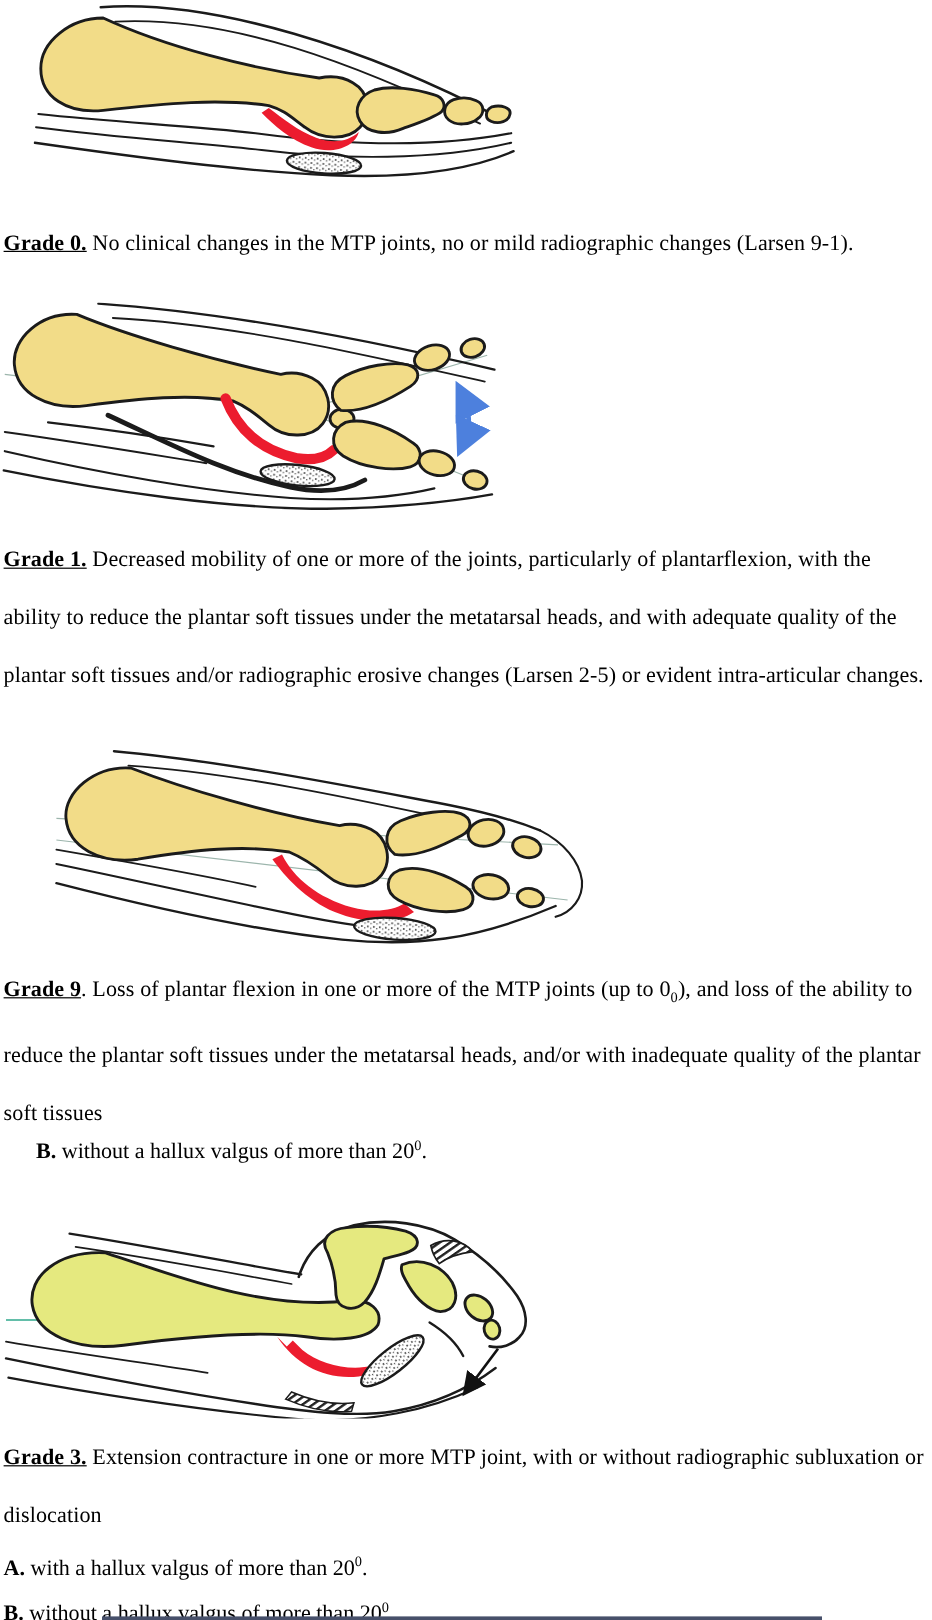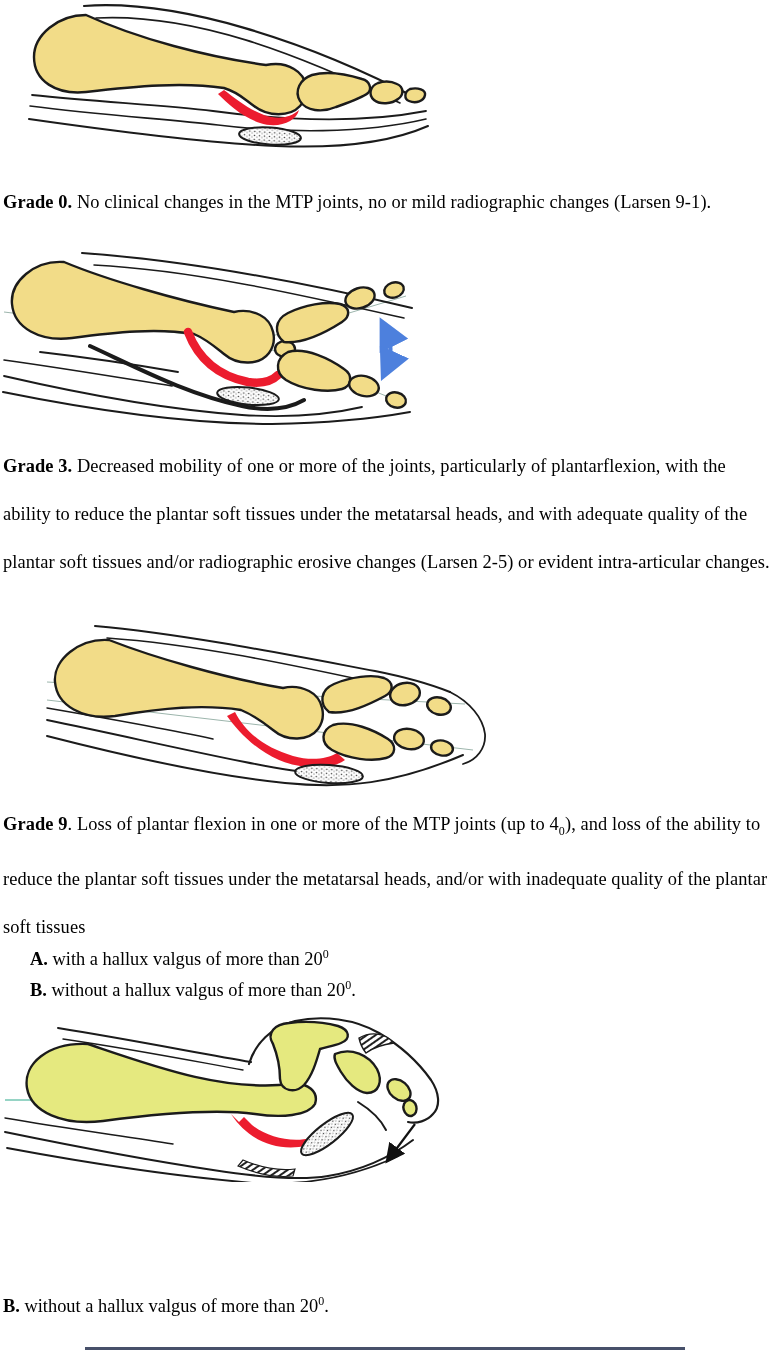--- a/index.html
+++ b/index.html
@@ -11,21 +11,21 @@
     font-family:"Liberation Serif","DejaVu Serif",serif;
     color:#000;
   }
   .fig{position:absolute;margin:0;padding:0;}
   .fig svg{display:block;}
   .cap{
     position:absolute;margin:0;
     font-size:18.4px;line-height:48px;
     letter-spacing:0.1px;
   }
-  .cap b{font-weight:bold;}
+  .cap b{font-weight:bold;text-decoration:underline;}
   .ab{position:absolute;margin:0;font-size:18.4px;}
   .ab .ln{white-space:nowrap;}
   .ab2 .ln{line-height:26px;}
   .ab3 .ln{line-height:32.5px;}
   sub.deg{font-size:12px;}
   sup.deg{font-size:12px;}
   
   .bone{fill:#f2dc88;stroke:#1b1b1b;stroke-width:2.4;stroke-linejoin:round;}
   .bone3{fill:#e5e97f;}
   .tissue{fill:none;stroke:#1b1b1b;stroke-linecap:round;}
@@ -96,21 +96,21 @@
       <ellipse class="bone" cx="358" cy="46" rx="15" ry="10" transform="rotate(-18 358 46)"></ellipse>
       <ellipse class="bone" cx="392" cy="38" rx="10" ry="7.5" transform="rotate(-18 392 38)"></ellipse>
       <path class="bone" d="M286,100 C274,106 272,120 284,128 C300,138 326,141 340,137 C350,134 351,123 342,117 C328,107 304,95 286,100 Z"></path>
       <ellipse class="bone" cx="362" cy="134" rx="15" ry="10" transform="rotate(14 362 134)"></ellipse>
       <ellipse class="bone" cx="394" cy="148" rx="10" ry="7.5" transform="rotate(14 394 148)"></ellipse>
       <ellipse cx="246" cy="144" rx="31" ry="8.5" fill="url(#dots)" stroke="#1b1b1b" stroke-width="2" transform="rotate(6 246 144)"></ellipse>
       <path d="M383,76 C390,90 390,105 384,118" fill="none" stroke="#4d80dd" stroke-width="4" marker-start="url(#arrow-blue)" marker-end="url(#arrow-blue)"></path>
     </svg>
   </figure>
 
-  <p class="cap" style="left:3px;top:442px;width:773px"><b>Grade 3.</b><span> Decreased mobility of one or more of the joints, particularly of plantarflexion, with the ability to reduce the plantar soft tissues under the metatarsal heads, and with adequate quality of the plantar soft tissues and/or radiographic erosive changes (Larsen 2-5) or evident intra-articular changes.</span></p>
+  <p class="cap" style="left:3px;top:442px;width:773px"><b>Grade 1.</b><span> Decreased mobility of one or more of the joints, particularly of plantarflexion, with the ability to reduce the plantar soft tissues under the metatarsal heads, and with adequate quality of the plantar soft tissues and/or radiographic erosive changes (Larsen 2-5) or evident intra-articular changes.</span></p>
 
   <figure class="fig" style="left:45px;top:624px;width:460px;height:170px" aria-label="Side-view drawing of MTP joint with loss of plantar flexion; enlarged red plantar soft tissue under the metatarsal head and thin axis lines through the bones">
     <svg viewBox="0 0 460 170" width="460" height="170">
       <path class="axis" d="M2,58 L420,80"></path>
       <path class="axis" d="M2,76 L428,126"></path>
       <path class="tissue" stroke-width="2" d="M50,2 C140,10 250,32 330,47 C360,53 385,60 405,68"></path>
       <path class="tissue" stroke-width="1.5" d="M62,14 C150,20 252,42 322,57"></path>
       <path class="tissue" stroke-width="1.8" d="M405,68 C425,78 438,94 440,110 C441,124 432,136 418,140"></path>
       <path class="tissue" stroke-width="1.5" d="M2,84 C60,94 118,104 168,115"></path>
       <path class="tissue" stroke-width="1.8" d="M2,96 C70,110 140,126 200,138 C230,144 252,148 272,149"></path>
@@ -120,24 +120,23 @@
       <path class="bone" d="M284,88 C274,80 275,66 289,60 C305,53 327,50 339,54 C349,58 349,67 340,72 C325,80 303,91 284,88 Z"></path>
       <ellipse class="bone" cx="360" cy="70" rx="15" ry="11" transform="rotate(-12 360 70)"></ellipse>
       <ellipse class="bone" cx="394" cy="82" rx="12" ry="8.5" transform="rotate(14 394 82)"></ellipse>
       <path class="bone" d="M288,101 C276,106 275,119 287,126 C303,135 327,138 341,134 C351,131 352,121 343,115 C329,106 306,96 288,101 Z"></path>
       <ellipse class="bone" cx="364" cy="115" rx="15" ry="10" transform="rotate(10 364 115)"></ellipse>
       <ellipse class="bone" cx="397" cy="124" rx="11" ry="7.5" transform="rotate(10 397 124)"></ellipse>
       <ellipse cx="284" cy="150" rx="34" ry="9" fill="url(#dots)" stroke="#1b1b1b" stroke-width="2" transform="rotate(4 284 150)"></ellipse>
     </svg>
   </figure>
 
-  <p class="cap" style="left:3px;top:800px;width:773px"><b>Grade 9</b><span>. Loss of plantar flexion in one or more of the MTP joints (up to 4</span><sub class="deg">0</sub><span>), and loss of the ability to reduce the plantar soft tissues under the metatarsal heads, and/or with inadequate quality of the plantar soft tissues</span></p>
+  <p class="cap" style="left:3px;top:800px;width:773px"><b>Grade 9</b><span>. Loss of plantar flexion in one or more of the MTP joints (up to 0</span><sub class="deg">0</sub><span>), and loss of the ability to reduce the plantar soft tissues under the metatarsal heads, and/or with inadequate quality of the plantar soft tissues</span></p>
 
   <div class="ab ab2" style="left:30px;top:941px;width:700px">
-    <div class="ln"><b>A.</b><span> with a hallux valgus of more than 20</span><sup class="deg">0</sup><span></span></div>
     <div class="ln"><b>B.</b><span> without a hallux valgus of more than 20</span><sup class="deg">0</sup><span>.</span></div>
   </div>
 
   <figure class="fig" style="left:3px;top:1014px;width:450px;height:168px" aria-label="Side-view drawing of MTP joint extension contracture with dorsal dislocation of the toe, displaced stippled fat pad, hatched tissue areas and a black arrow pointing down-right">
     <svg viewBox="0 0 450 168" width="450" height="168">
       <line x1="2" y1="86" x2="280" y2="86" stroke="#2fa98c" stroke-width="1.2"></line>
       <path class="tissue" stroke-width="2" d="M55,14 C130,26 200,40 248,48"></path>
       <path class="tissue" stroke-width="1.4" d="M60,25 C135,36 195,48 240,56"></path>
       <path class="tissue" stroke-width="2.2" d="M246,50 C252,30 268,13 292,7 C320,1 352,5 376,19 C398,32 416,49 428,66 C436,78 438,92 430,100 C424,107 414,110 405,108"></path>
       <path class="tissue" stroke-width="2" d="M355,88 C368,96 378,106 383,116"></path>
@@ -150,20 +149,22 @@
       <path class="bone bone3" d="M270,30 C263,19 272,10 286,9 C302,7 320,8 335,12 C347,16 348,25 338,29 C331,32 323,33 317,35 C313,49 309,62 301,71 C292,80 278,77 277,65 C277,51 274,40 270,30 Z"></path>
       <path class="bone bone3" d="M332,40 C348,33 366,41 374,55 C380,67 376,79 364,79 C354,78 344,68 338,58 C334,51 330,45 332,40 Z"></path>
       <ellipse class="bone bone3" cx="396" cy="76" rx="13" ry="9" transform="rotate(40 396 76)"></ellipse>
       <ellipse class="bone bone3" cx="407" cy="94" rx="8" ry="6.5" transform="rotate(75 407 94)"></ellipse>
       <path d="M356,24 C368,17 382,19 391,29 C383,30 371,33 363,39 C359,34 357,29 356,24 Z" fill="url(#hatch)" stroke="#1b1b1b" stroke-width="1.4"></path>
       <path d="M240,146 C256,153 274,157 292,155 L290,162 C271,164 251,159 235,152 Z" fill="url(#hatch)" stroke="#1b1b1b" stroke-width="1.2"></path>
       <line x1="412" y1="110" x2="385" y2="146" stroke="#111111" stroke-width="2.2" marker-end="url(#arrow-black)"></line>
     </svg>
   </figure>
 
+  <p class="cap" style="left:3px;top:1190px;width:773px"><b>Grade 3.</b><span> Extension contracture in one or more MTP joint, with or without radiographic subluxation or dislocation</span></p>
 
   <div class="ab ab3" style="left:3px;top:1285px;width:773px">
+    <div class="ln"><b>A.</b><span> with a hallux valgus of more than 20</span><sup class="deg">0</sup><span>.</span></div>
     <div class="ln"><b>B.</b><span> without a hallux valgus of more than 20</span><sup class="deg">0</sup><span>.</span></div>
   </div>
 
   <div class="bottom-bar" style="left:85px;top:1347px;width:600px;height:3px"></div>
 
 </div>
 
 </body></html>

